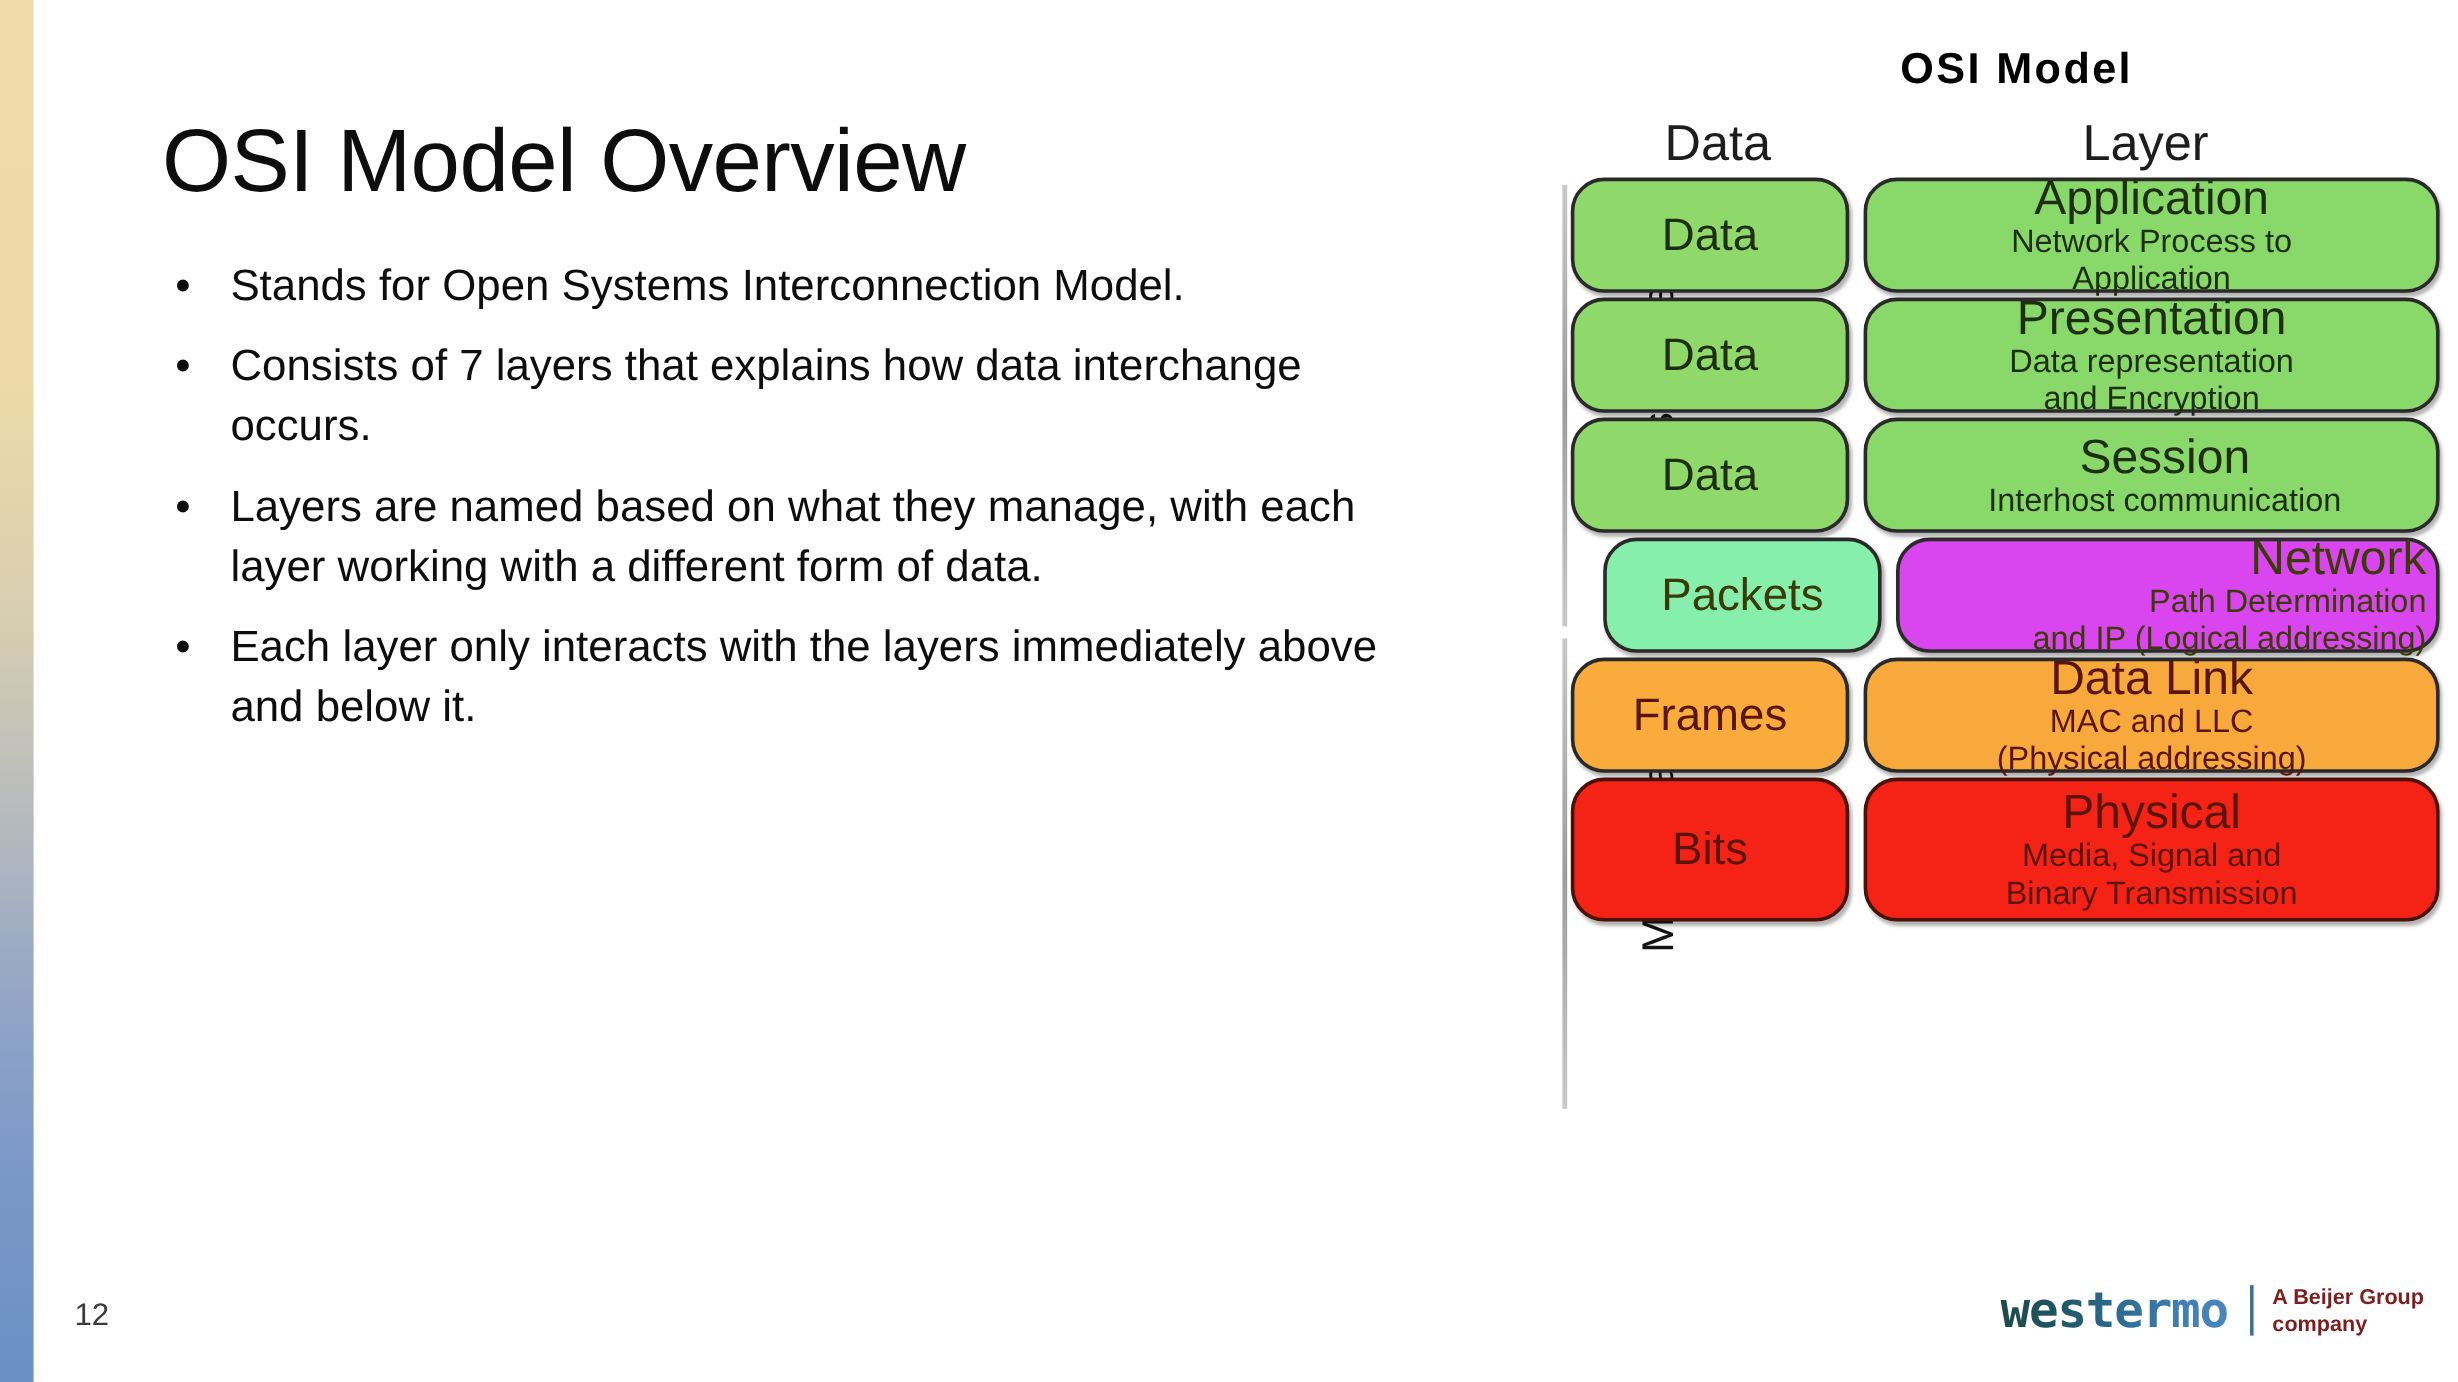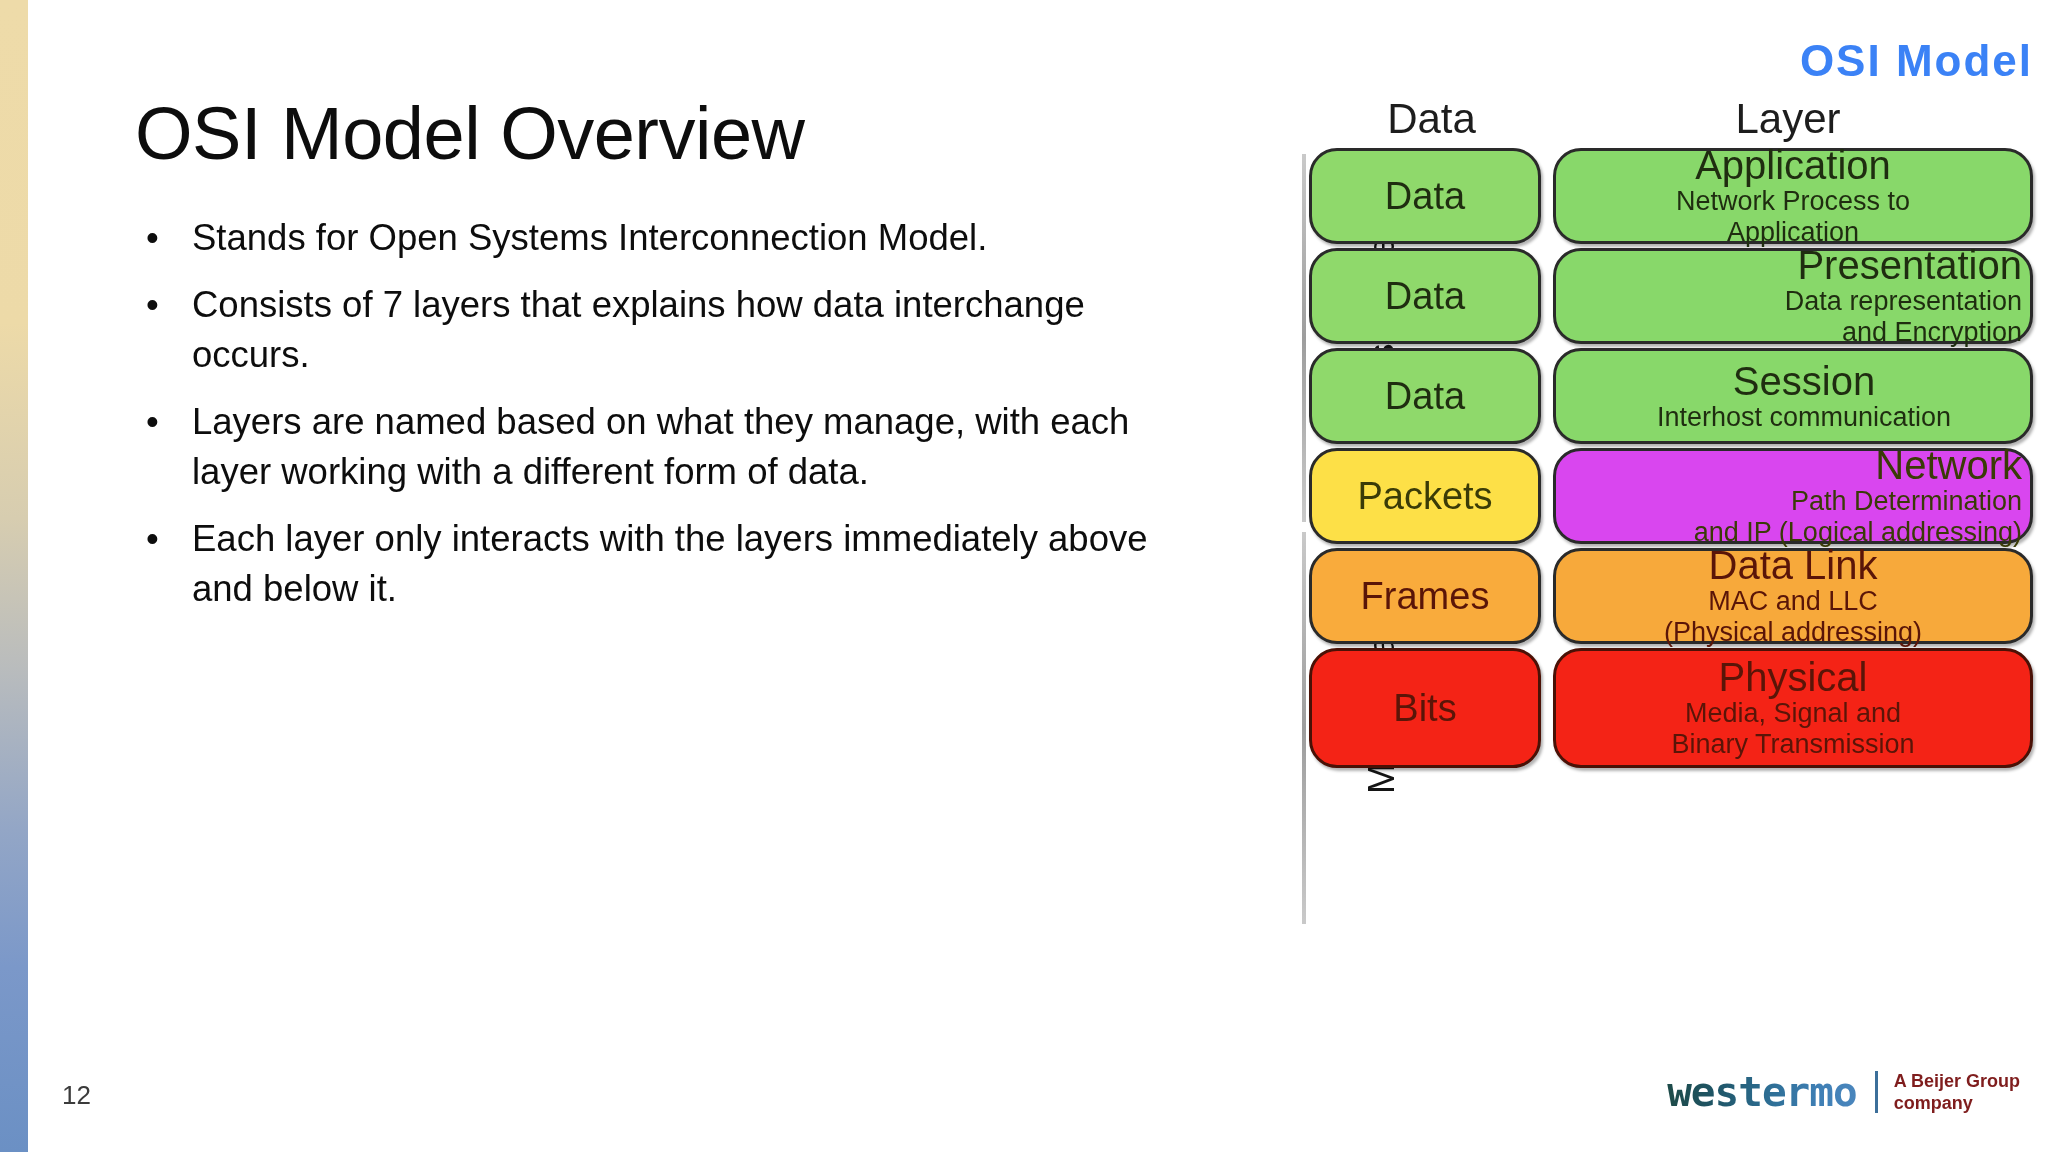--- a/index.html
+++ b/index.html
@@ -79,24 +79,24 @@
     left: 1253px;
     top: 36px;
     width: 780px;
     height: 1000px;
   }
   .osi-title {
     position: absolute;
     left: 0;
     top: 0;
     width: 780px;
-    text-align: right;
-    font-size: 44px;
+    text-align: center;
+    font-size: 36px;
     font-weight: 700;
-    color: #3b82f6;
+    color: #000000;
     letter-spacing: 2px;
     padding-left: 75px;
     box-sizing: border-box;
   }
   .osi-colhead {
     position: absolute;
     top: 59px;
     font-size: 42px;
     font-weight: 400;
     color: #1d1d1d;
@@ -265,37 +265,37 @@
           <div class="layer-cell" style="background: rgb(136, 216, 106);">
             <div class="layer-name">Application</div>
             <div class="layer-desc">Network Process to</div>
             <div class="layer-desc">Application</div>
           </div>
         </div>
         <div class="osi-row row-presentation" style="height: 96px;">
           <div class="data-cell" style="background: rgb(143, 217, 107);">
             <span>Data</span>
           </div>
-          <div class="layer-cell" style="background: rgb(136, 216, 106); align-items: flex-end;">
+          <div class="layer-cell" style="background: rgb(136, 216, 106);">
             <div class="layer-name">Presentation</div>
             <div class="layer-desc">Data representation</div>
             <div class="layer-desc">and Encryption</div>
           </div>
         </div>
         <div class="osi-row row-session" style="height: 96px;">
           <div class="data-cell" style="background: rgb(143, 217, 107);">
             <span>Data</span>
           </div>
           <div class="layer-cell" style="background: rgb(136, 216, 106); padding-left: 30px;">
             <div class="layer-name">Session</div>
             <div class="layer-desc">Interhost communication</div>
           </div>
         </div>
         <div class="osi-row row-network" style="height: 96px;">
-          <div class="data-cell" style="background: #fde047;">
+          <div class="data-cell" style="background: #86efac; margin-left: 27px;">
             <span>Packets</span>
           </div>
           <div class="layer-cell" style="background: #d946ef; align-items: flex-end;">
             <div class="layer-name">Network</div>
             <div class="layer-desc">Path Determination</div>
             <div class="layer-desc">and IP (Logical addressing)</div>
           </div>
         </div>
         <div class="osi-row row-datalink" style="height: 96px;">
           <div class="data-cell" style="background: rgb(249, 171, 60);">

